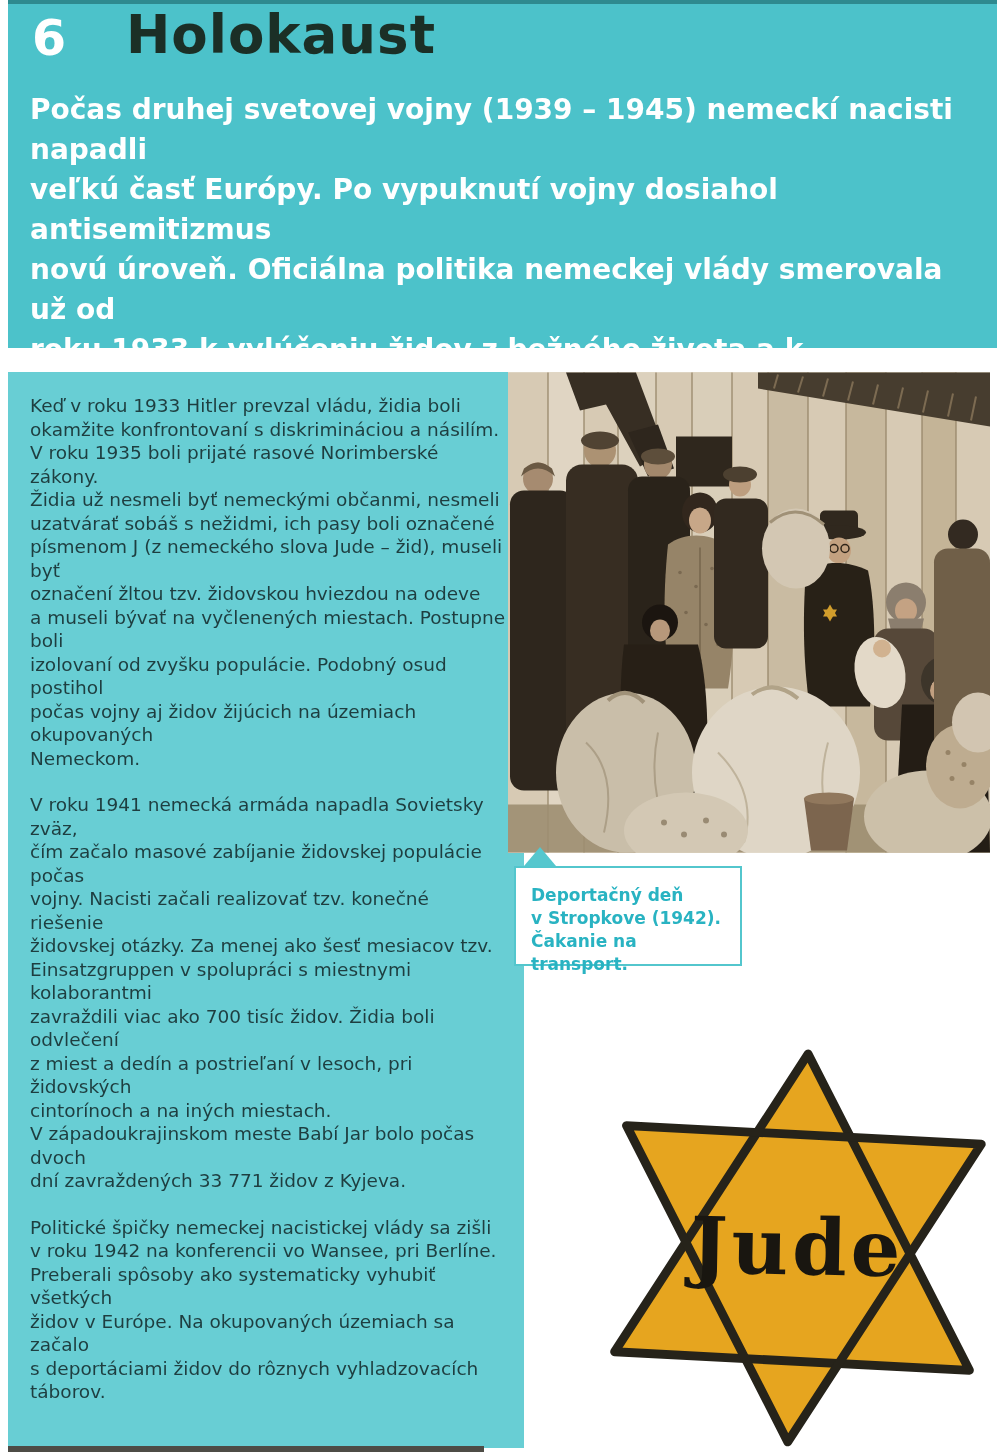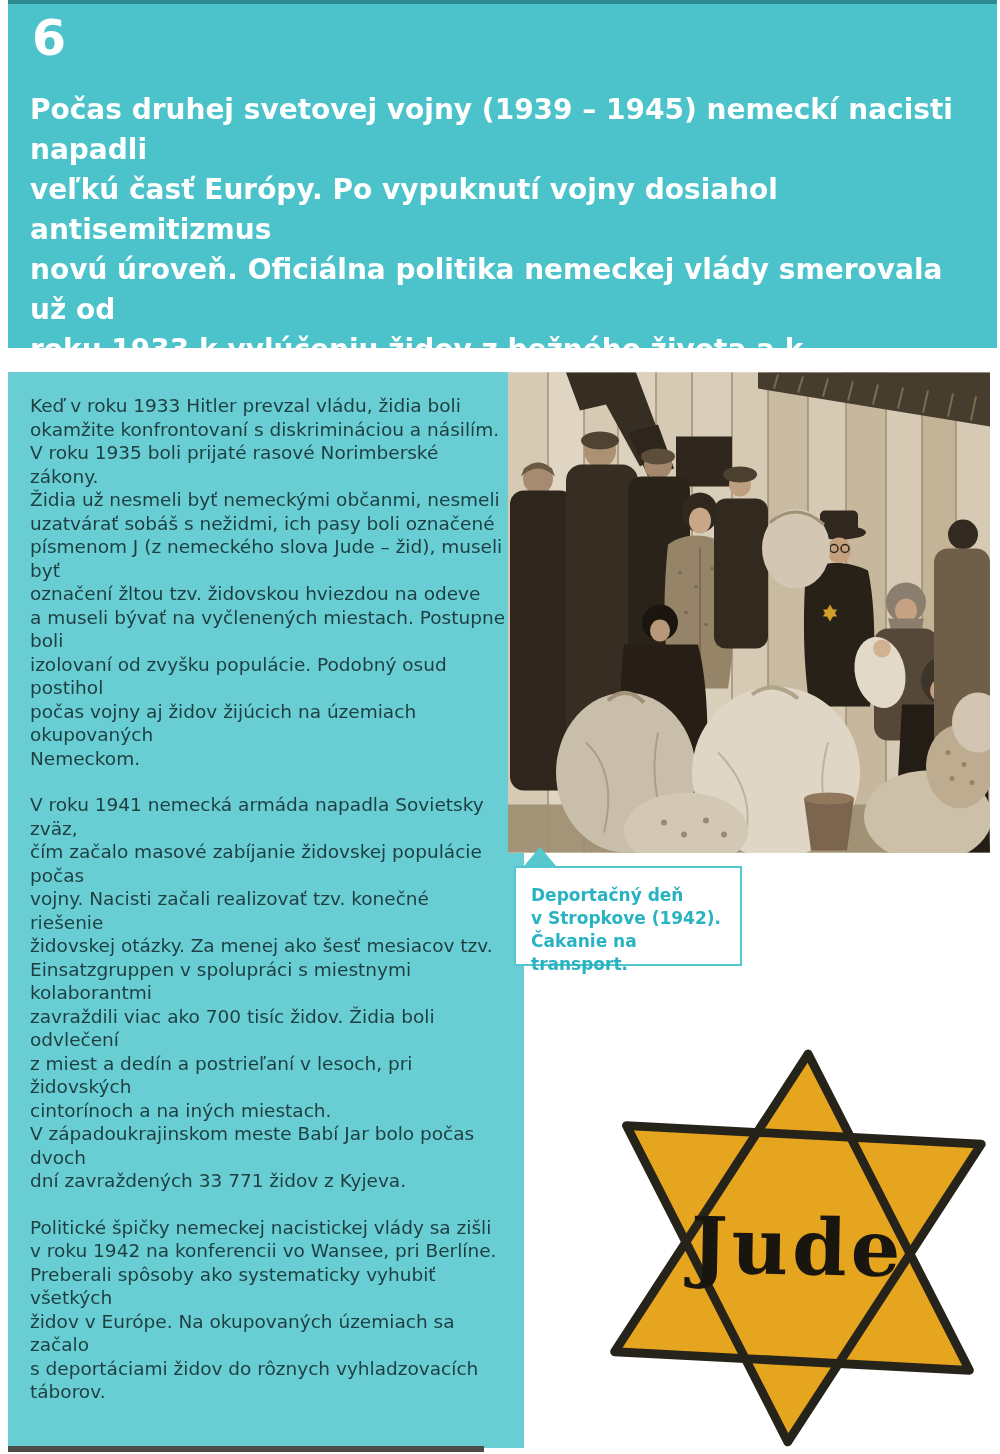--- a/index.html
+++ b/index.html
@@ -56,20 +56,21 @@
   }
   .star-badge{position:absolute;left:602px;top:1042px;width:392px;height:410px;}
 </style>
 </head>
 <body>
 
 <div class="top-edge"></div>
 
 <header class="header">
   <div class="chapter-num">6</div>
+  <h1 class="title">Holokaust</h1>
   <p class="intro">Počas druhej svetovej vojny (1939 – 1945) nemeckí nacisti napadli
 veľkú časť Európy. Po vypuknutí vojny dosiahol antisemitizmus
 novú úroveň. Oficiálna politika nemeckej vlády smerovala už od
 roku 1933 k vylúčeniu židov z bežného života a k perzekúciám.</p>
 </header>
 
 <section class="text-panel">
   <p>Keď v roku 1933 Hitler prevzal vládu, židia boli
 okamžite konfrontovaní s diskrimináciou a násilím.
 V roku 1935 boli prijaté rasové Norimberské zákony.

